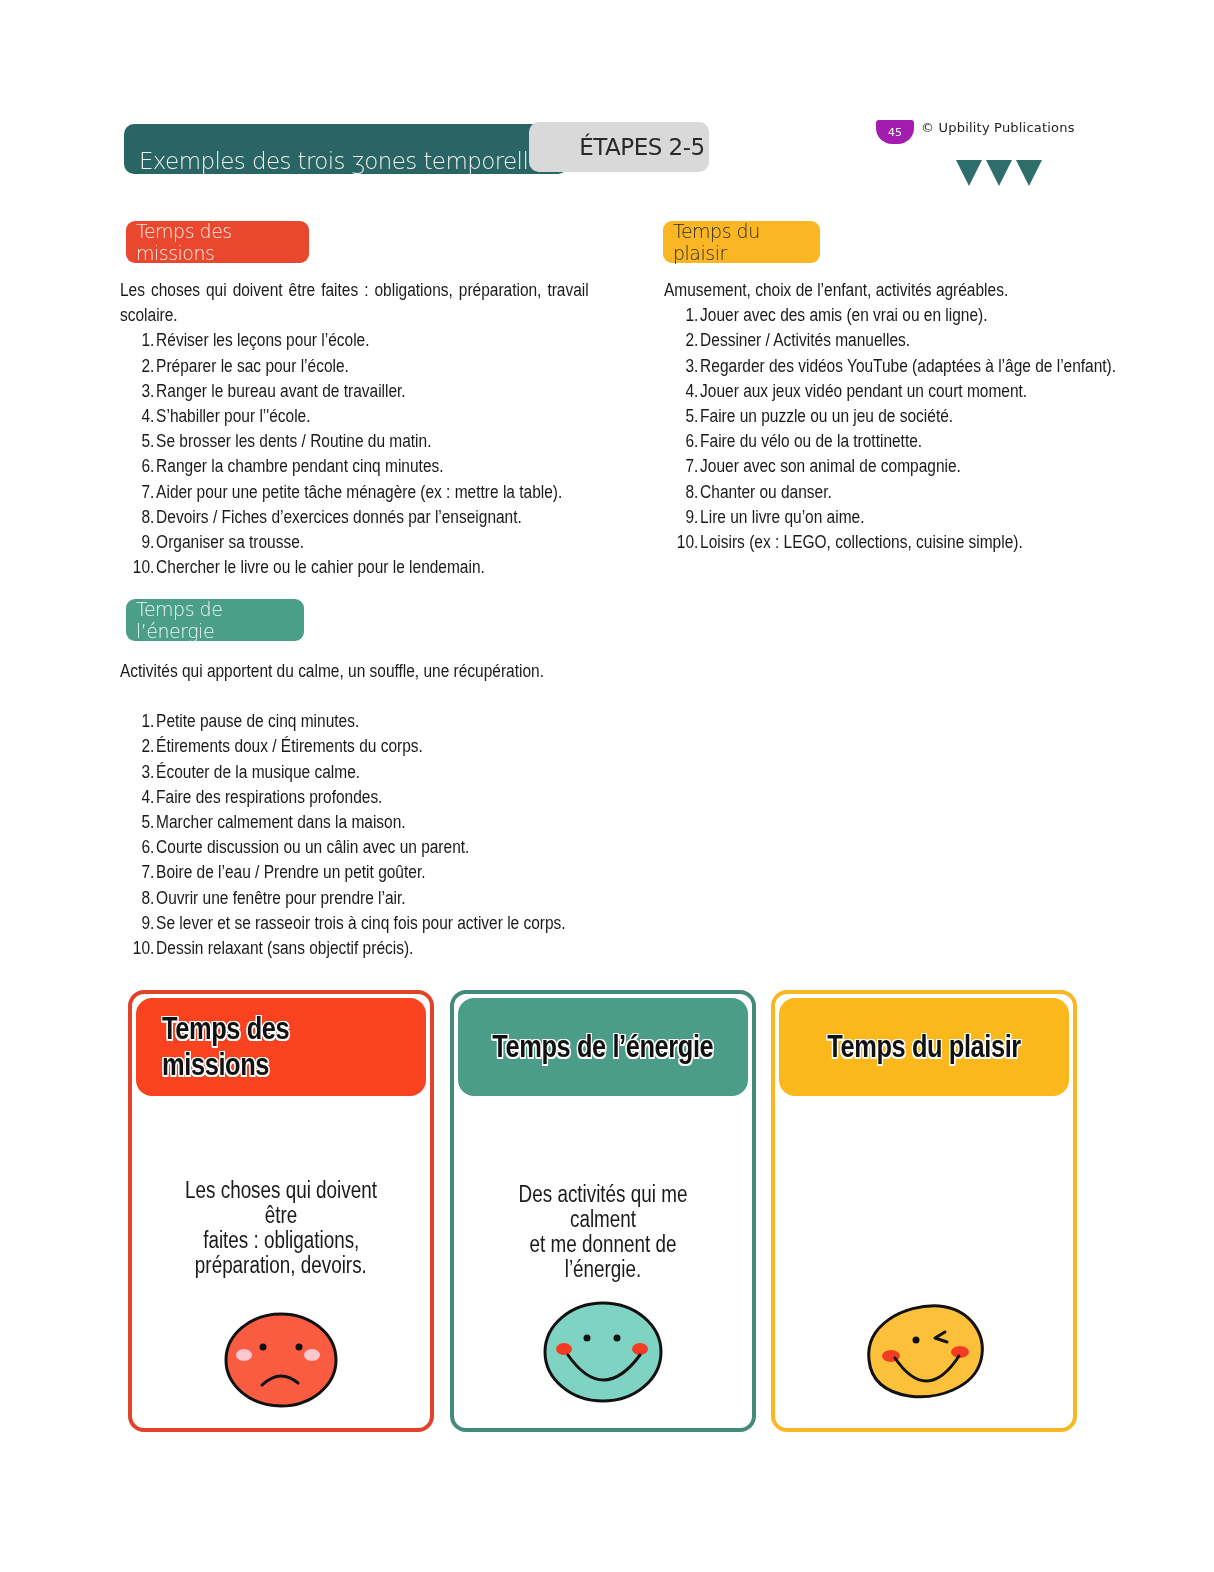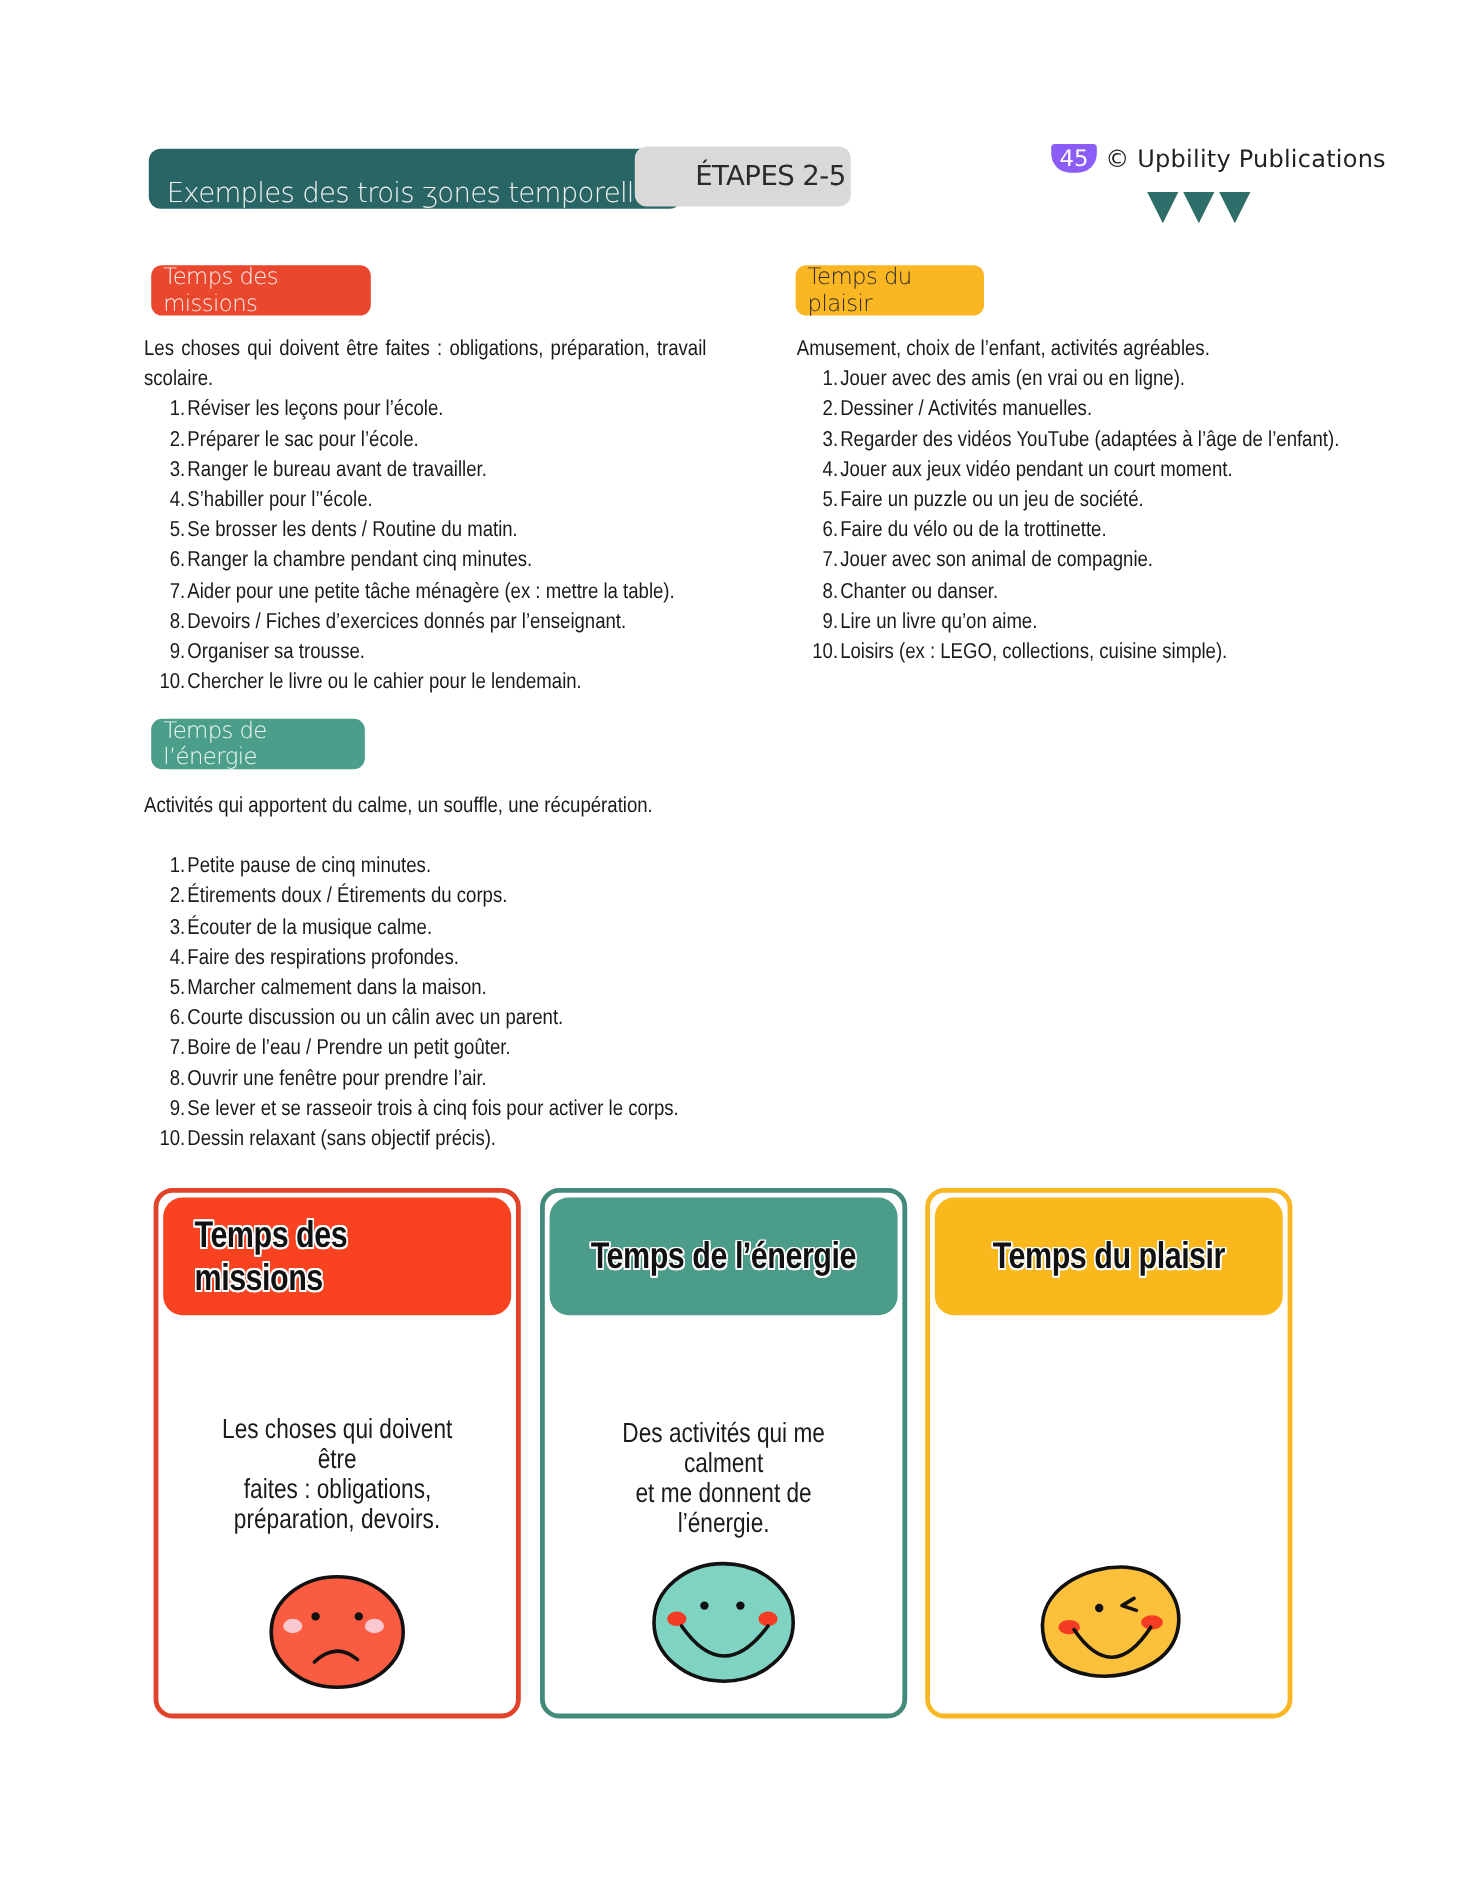--- a/index.html
+++ b/index.html
@@ -8,23 +8,23 @@
 
   .title-pill { position: absolute; left: 124px; top: 124px; width: 444px; height: 50px;
     background: #2a6565; border-radius: 10px; color: #f2f2f2; font-family: "DejaVu Sans", sans-serif;
     font-size: 23px; font-weight: 300; display: flex; align-items: flex-end; justify-content: center;
     letter-spacing: -0.6px; transform-origin: left; }
   .steps-pill { position: absolute; left: 529px; top: 122px; width: 134px; height: 50px;
     background: #d9d9d9; border-radius: 10px; color: #2a2a2a; font-family: "DejaVu Sans", sans-serif;
     font-size: 23px; display: flex; align-items: center; justify-content: center; letter-spacing: -0.5px; padding-left: 46px; }
 
   .pagebadge { position: absolute; left: 876px; top: 120px; width: 38px; height: 24px;
-    background: #8b5cf6; color: #fff; border-radius: 3px 3px 16px 16px; font-size: 19px;
+    background: #a21caf; color: #fff; border-radius: 3px 3px 16px 16px; font-size: 11px;
     display: flex; align-items: center; justify-content: center; font-family: "DejaVu Sans", sans-serif; }
-  .publisher { position: absolute; left: 921px; top: 120px; font-size: 20px; color: #222;
+  .publisher { position: absolute; left: 921px; top: 120px; font-size: 13px; color: #222;
     font-family: "DejaVu Sans", sans-serif; letter-spacing: 0.2px; }
   .triangles { position: absolute; left: 956px; top: 160px; display: flex; gap: 4px; }
   .tri { width: 0; height: 0; border-left: 13px solid transparent; border-right: 13px solid transparent;
     border-top: 26px solid #2d6e6b; }
 
   .section-pill { position: absolute; height: 42px; border-radius: 9px; display: flex;
     align-items: center; padding: 0 10px; font-family: "DejaVu Sans", sans-serif; font-size: 19px;
     font-weight: 300; letter-spacing: -0.5px; }
   .pill-missions { left: 126px; top: 221px; width: 163px; background: #e9472e; color: #fbeee9; }
   .pill-plaisir { left: 663px; top: 221px; width: 137px; background: #fbb623; color: #2a2a2a; }

